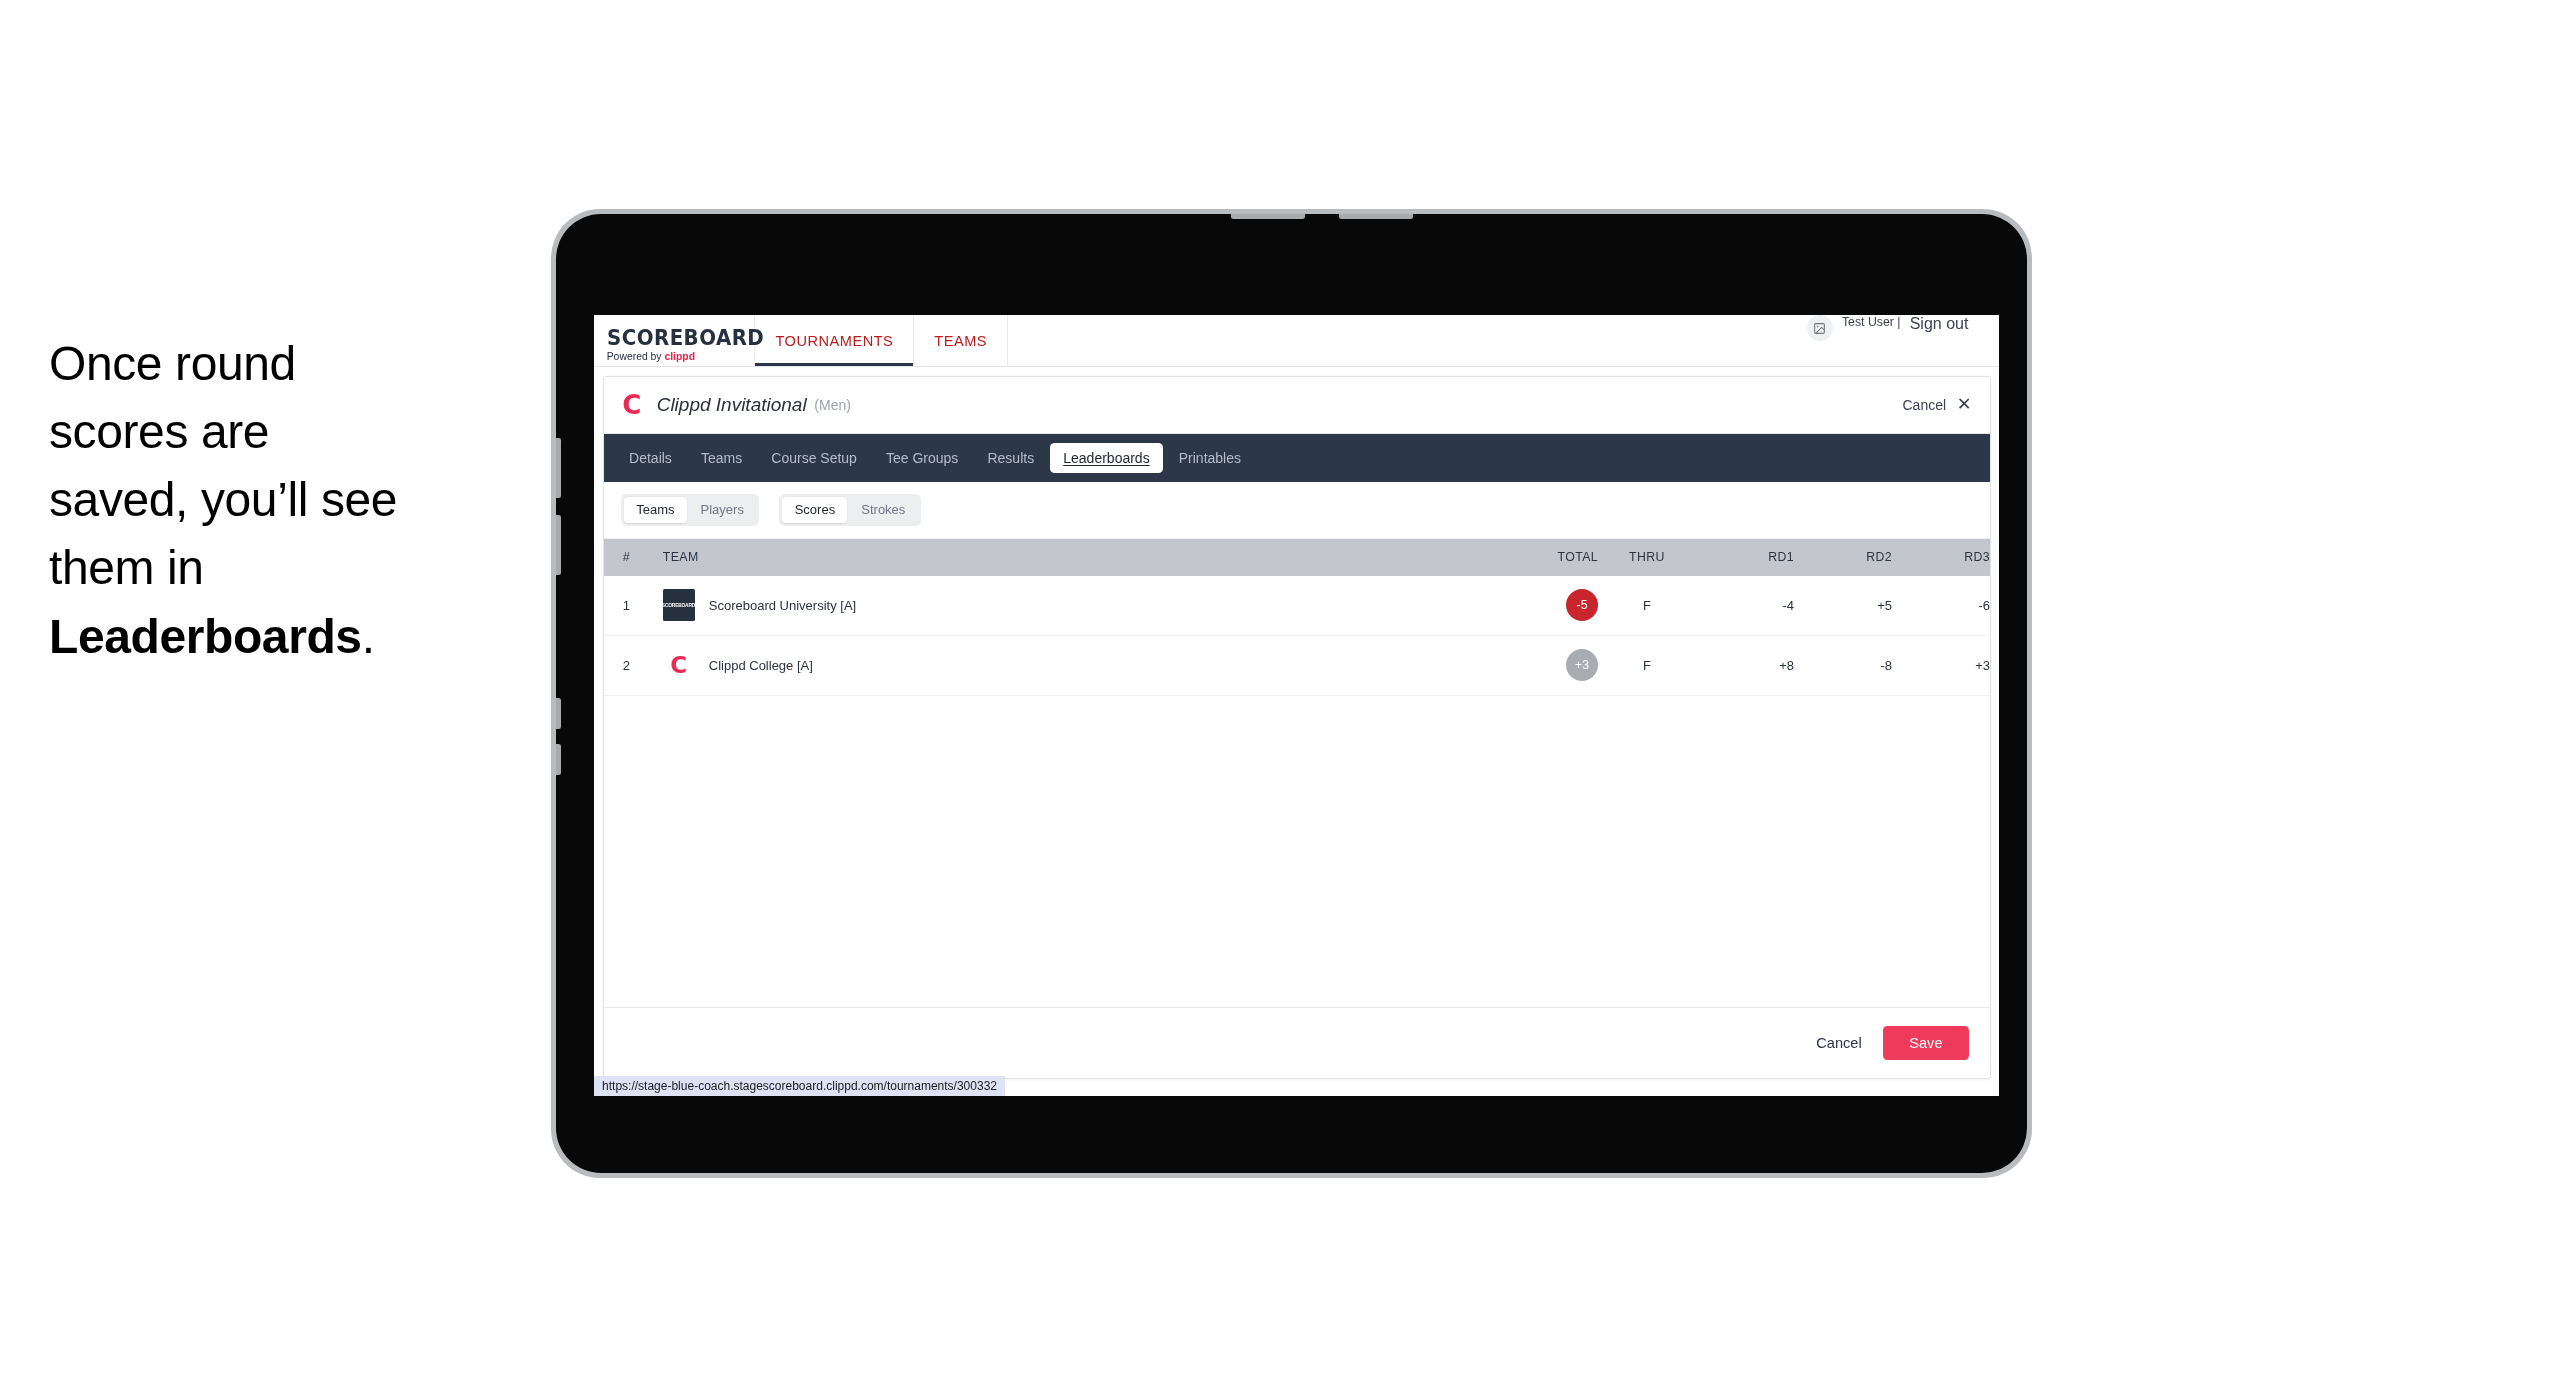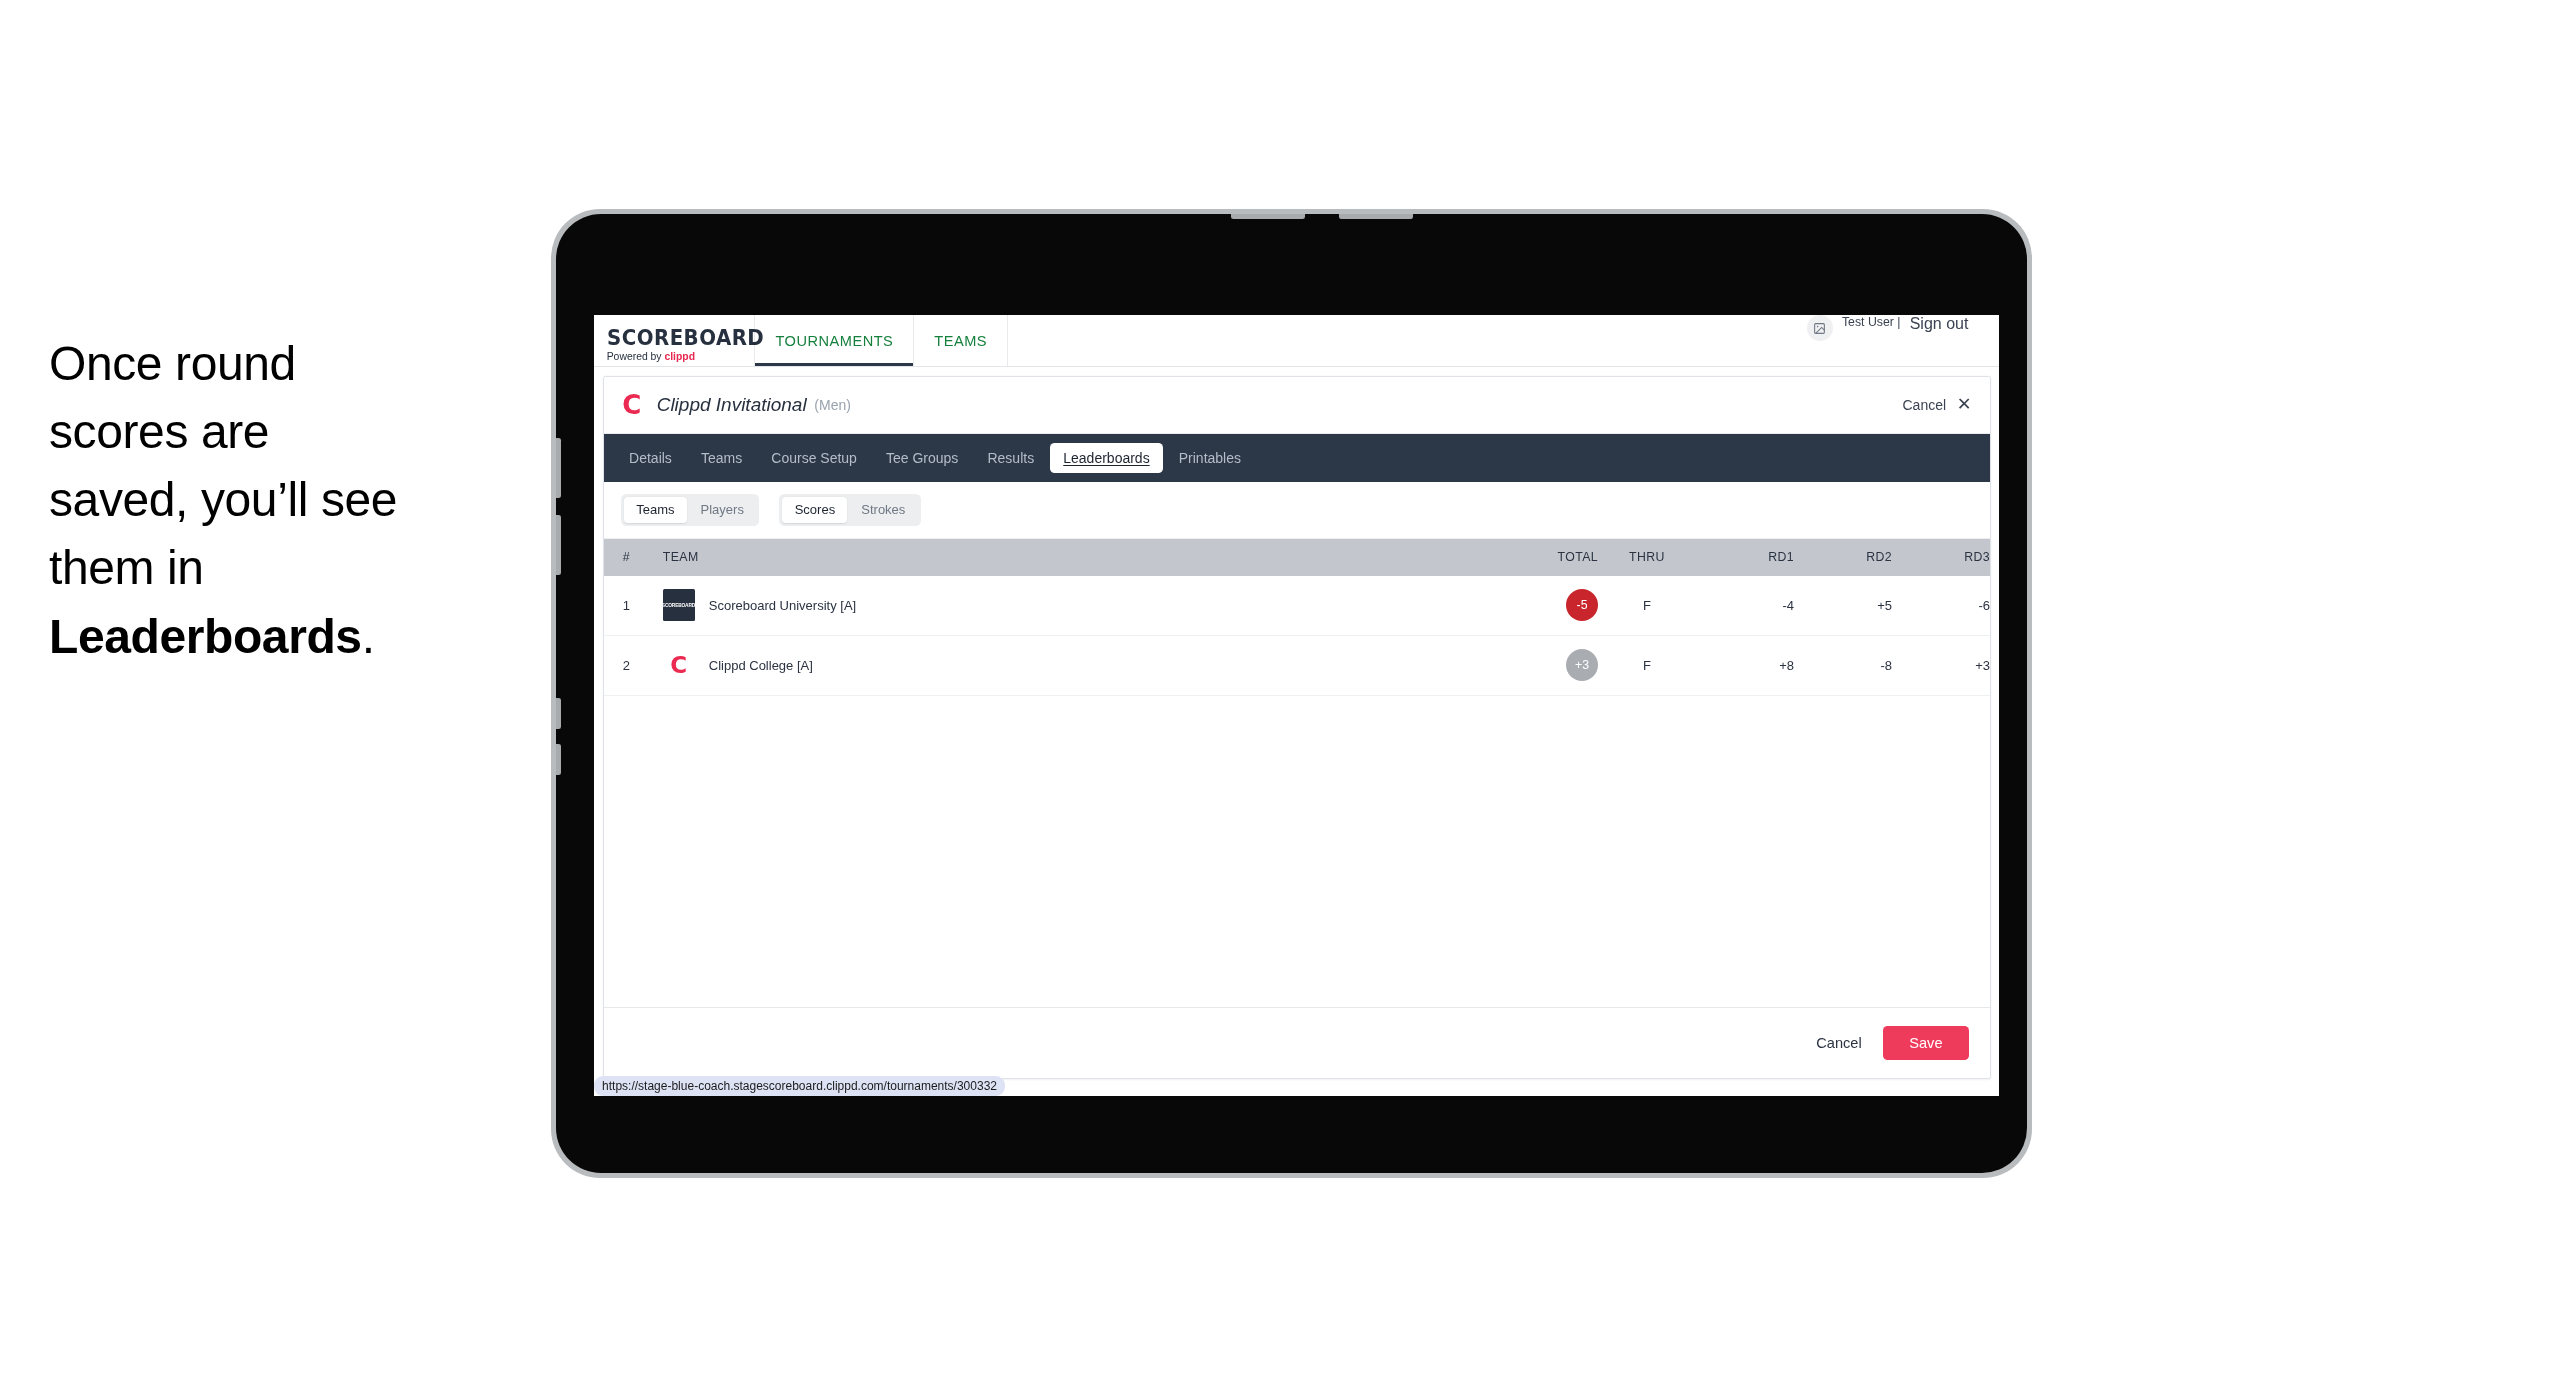--- a/index.html
+++ b/index.html
@@ -81,21 +81,21 @@
   }
   #logo-sub {
     font-size: 10.4px; color: #27303f; margin-top: 1px;
   }
   #logo-sub .brand { color: #e8264f; font-weight: bold; }
 
   .gnav-item {
     display: flex; align-items: center;
     padding: 0 20px;
     font-size: 14.6px;
-    color: #15803d;
+    color: #b91c1c;
     letter-spacing: 0.5px;
     border-right: 0.8px solid #e8eaec;
     position: relative;
     cursor: pointer;
   }
   .gnav-item.active::after {
     content: ""; position: absolute;
     left: 0; right: 0; bottom: 0; height: 3.1px;
     background: #2c3747;
   }
@@ -266,21 +266,20 @@
 
   
   #status-url {
     position: absolute;
     left: 0; bottom: 0;
     background: #dde3f5;
     color: #1b1b1b;
     font-size: 12px;
     padding: 3.1px 7.7px 3.8px 7.7px;
     white-space: nowrap;
-    border-radius: 9px;
   }
 </style>
 </head>
 <body>
 
 <div id="caption">
   <span>Once round</span><br>
   <span>scores are</span><br>
   <span>saved, you’ll see</span><br>
   <span>them in</span><br>

